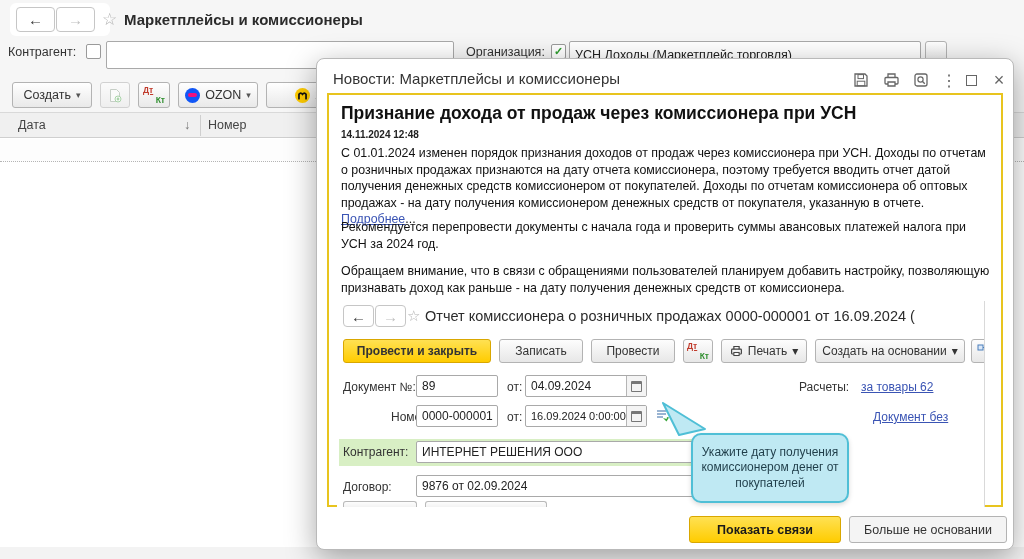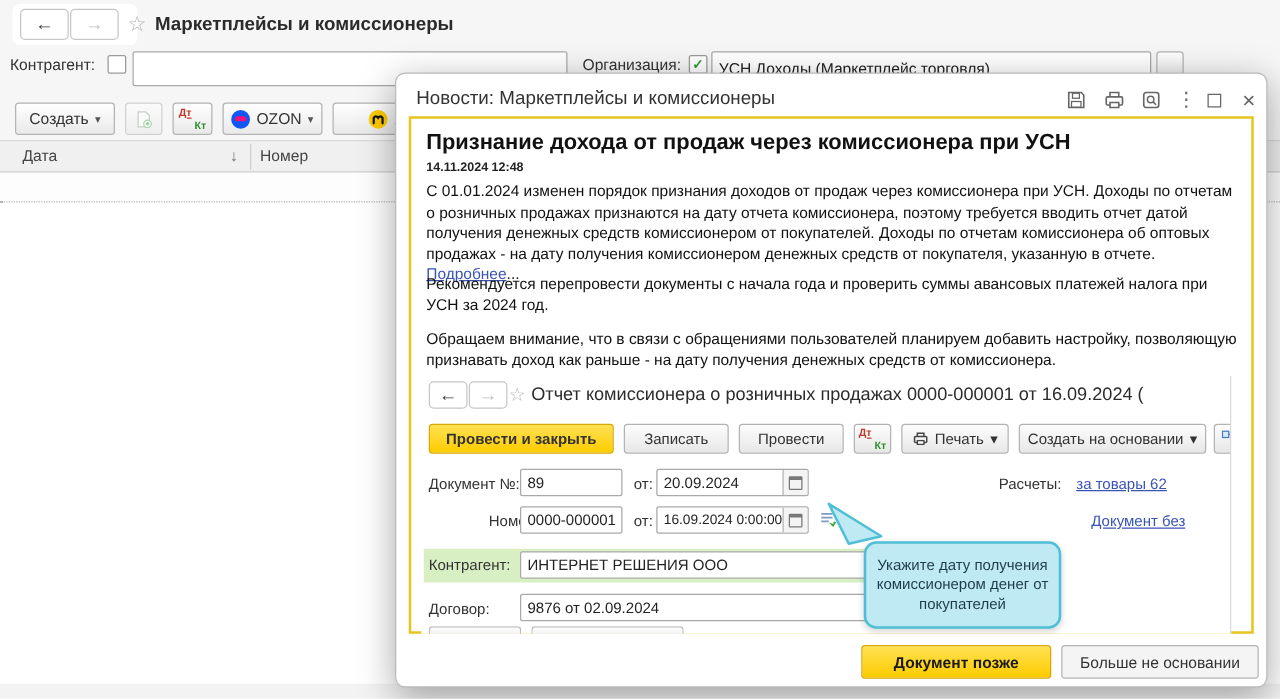--- a/index.html
+++ b/index.html
@@ -232,21 +232,21 @@
             <rect x="1" y="1" width="5" height="5" fill="#dce9f8" stroke="#4a7ebb"></rect>
             <rect x="8" y="8" width="5" height="5" fill="#dce9f8" stroke="#4a7ebb"></rect>
             <path d="M6 3.5h4v4" fill="none" stroke="#4a7ebb"></path>
           </svg>
       </button>
 
       <span class="slbl" style="left:6px; top:79px;">Документ №:</span>
       <div class="sinp" style="left:79px; top:74px; width:82px;">89</div>
       <span class="slbl" style="left:170px; top:79px;">от:</span>
       <div class="sinp" style="left:188px; top:74px; width:122px; padding-right:24px;">
-        <span>20.09.2024</span>
+        <span>04.09.2024</span>
         <span class="calbtn">
             <span class="cal"></span>
           </span>
       </div>
       <span class="slbl" style="left:462px; top:79px;">Расчеты:</span>
       <a class="link" style="position:absolute; left:524px; top:79px; font-size:12px;">за товары 62</a>
 
       <span class="slbl" style="left:6px; top:109px;margin-left:48px;">Номер:</span>
       <div class="sinp" style="left:79px; top:104px; width:82px;">0000-000001</div>
       <span class="slbl" style="left:170px; top:109px;">от:</span>
@@ -274,15 +274,15 @@
       <div class="partial-btn" style="left:6px; top:200px; width:74px;"></div>
       <div class="partial-btn" style="left:88px; top:200px; width:122px;"></div>
     </div>
 
     <svg class="tail" width="52" height="36">
       <polygon points="6,2 48,28 22,34" fill="var(--tooltip_bg,#bfe9f3)" stroke="var(--tooltip_border,#4fbfd6)" stroke-width="2" stroke-linejoin="round"></polygon>
     </svg>
     <div class="tooltip">Укажите дату получения комиссионером денег от покупателей</div>
   </div>
 
-  <button class="btn ybtn mfoot-y">Документ позже</button>
+  <button class="btn ybtn mfoot-y">Показать связи</button>
   <button class="btn mfoot-g">Больше не основании</button>
 </div>
 
 </body></html>

